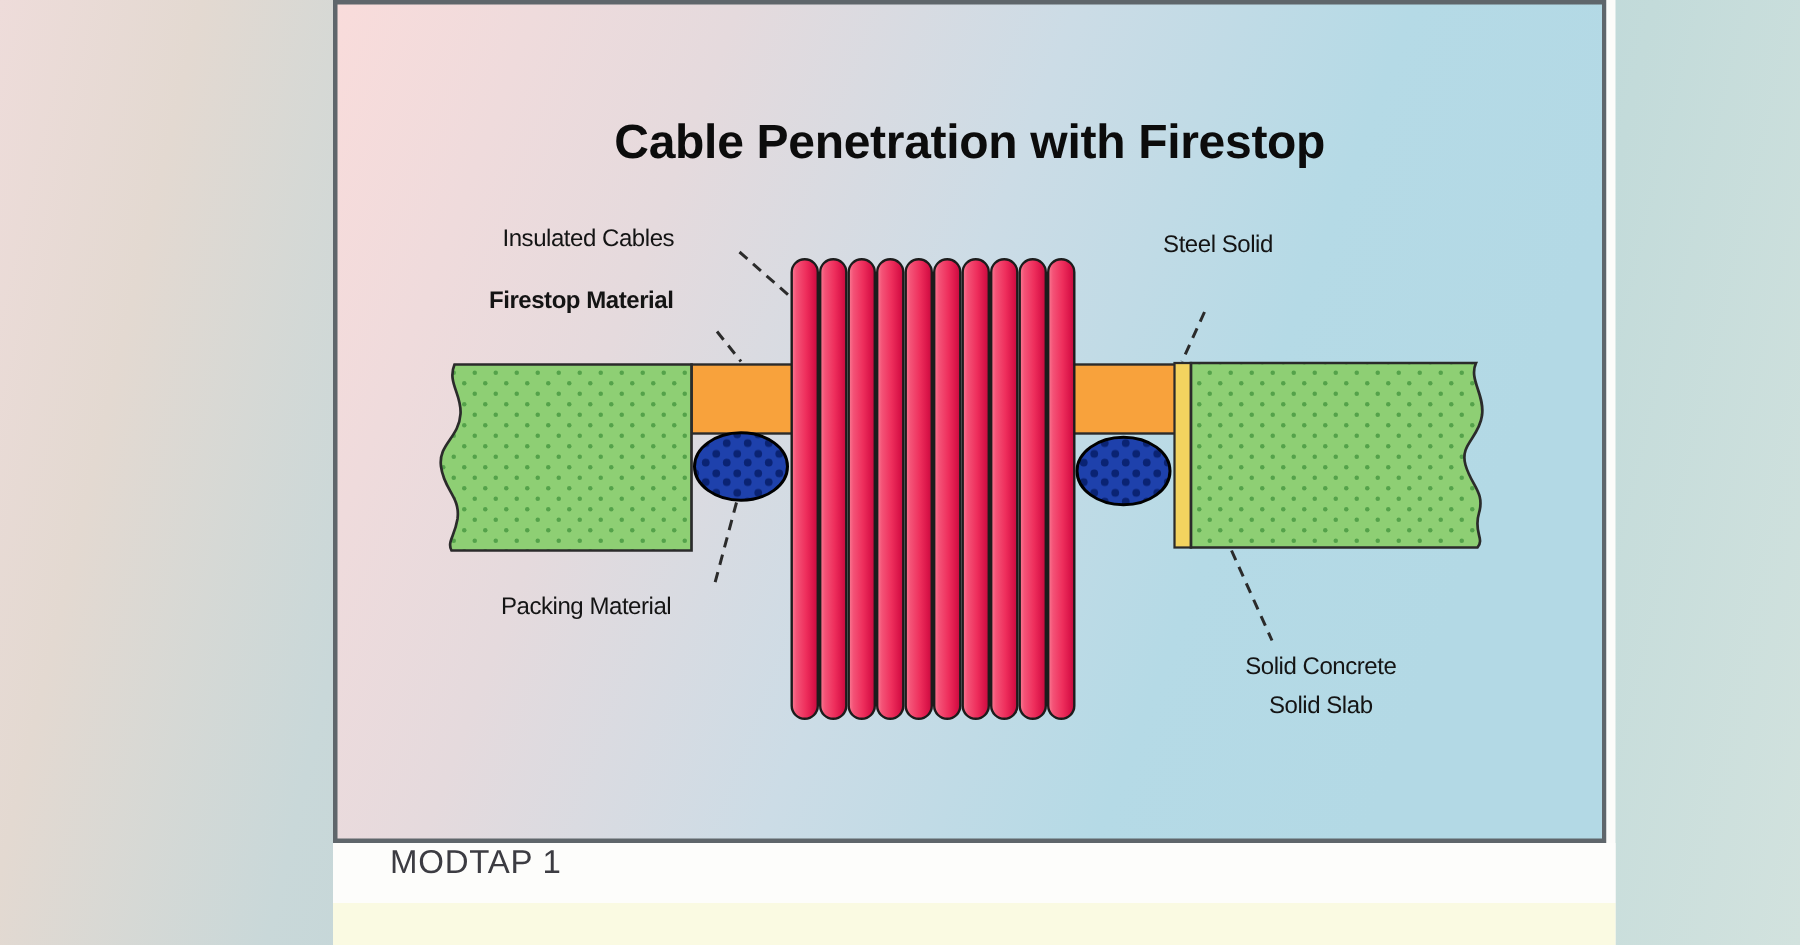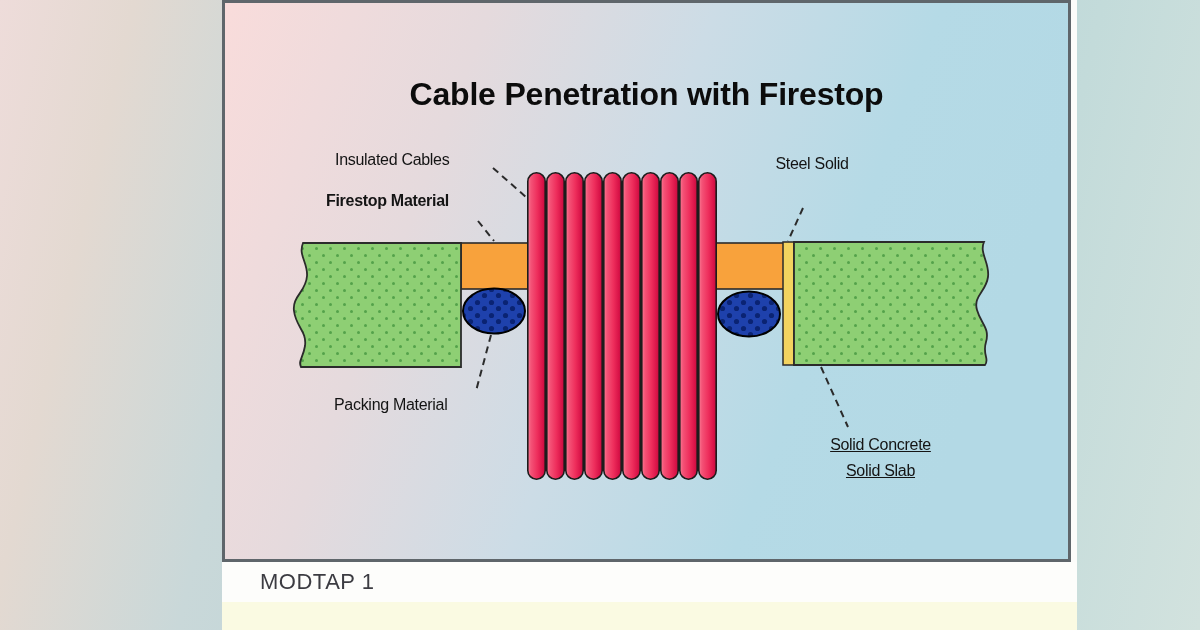--- a/index.html
+++ b/index.html
@@ -18,21 +18,21 @@
     position:absolute;color:#141414;font-size:16px;letter-spacing:-0.3px;
     white-space:nowrap;line-height:1.2;
   }
   .label.centered{text-align:center;white-space:normal;}
   .title{
     position:absolute;left:0;top:76px;width:849px;text-align:center;
     font-size:32px;font-weight:bold;color:#0c0c0c;letter-spacing:-0.2px;
   }
   .caption-strip{
     position:absolute;left:0;top:562px;width:855px;height:40px;
-    background:#fdfdfb;display:flex;align-items:center;
+    background:#fdfdfb;display:flex;align-items:flex-start;
   }
   .caption-text{
     margin-left:38px;font-size:22px;color:#3c3c42;letter-spacing:0.5px;
   }
   .yellow-strip{
     position:absolute;left:0;top:602px;width:855px;height:28px;
     background:#fafae2;
   }
 </style>
 </head>
@@ -113,21 +113,21 @@
   <div class="label" style="left:113px;top:150px;">Insulated Cables</div>
 
   <div class="label" style="left:104px;top:191px;font-weight:bold;">Firestop Material</div>
 
   <div class="label centered" style="left:515px;top:150px;width:150px;line-height:28px;">
     <div>Steel Solid</div>
   </div>
 
   <div class="label" style="left:112px;top:395px;">Packing Material</div>
 
-  <div class="label centered" style="left:571px;top:432px;width:175px;line-height:26px;text-decoration:underline;">
+  <div class="label centered" style="left:571px;top:432px;width:175px;line-height:26px;">
     <div>Solid Concrete</div>
     <div>Solid Slab</div>
   </div>
 
   <div class="caption-strip">
     <span class="caption-text">MODTAP 1</span>
   </div>
   <div class="yellow-strip"></div>
 
 </div>

